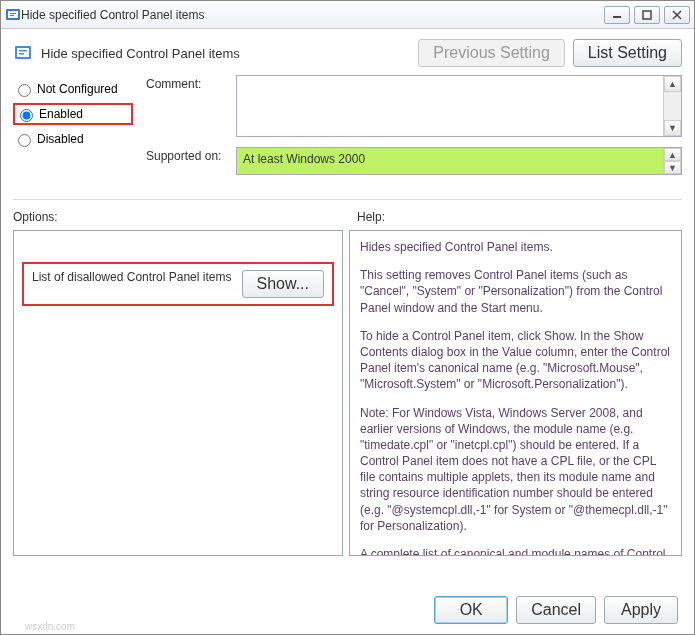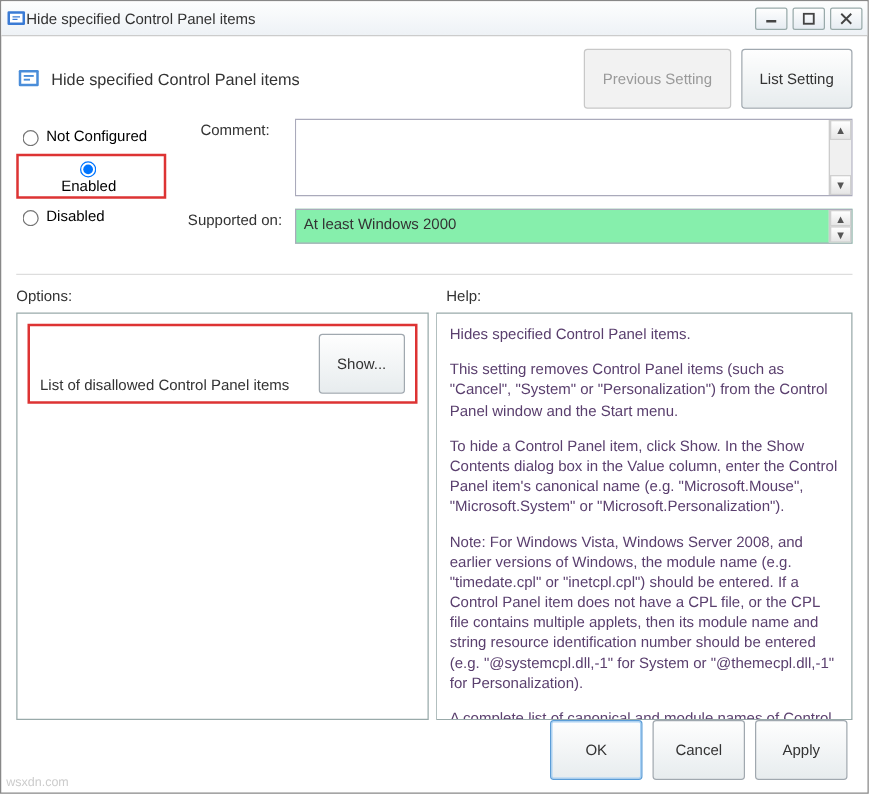--- a/index.html
+++ b/index.html
@@ -3,53 +3,53 @@
 <meta charset="utf-8">
 <style>
   * { box-sizing: border-box; font-family: "Segoe UI", Tahoma, sans-serif; font-size: 12px; }
   body { margin: 0; background: #fff; width: 695px; height: 635px; border: 1px solid #888; position: relative; }
   .titlebar { height: 28px; background: linear-gradient(#fdfefe, #eef2f6); border-bottom: 1px solid #ccc; display: flex; align-items: center; padding: 0 4px; }
   .titlebar .title { flex: 1; color: #333; }
   .winbtn { width: 26px; height: 18px; border: 1px solid #9aa; background: linear-gradient(#fefefe,#e6ecf2); margin-left: 4px; border-radius: 2px; display: flex; align-items: center; justify-content: center; color: #444; font-size: 11px; }
   .header-row { display: flex; align-items: center; padding: 10px 12px 4px 12px; }
   .header-row .bigicon { width: 20px; height: 20px; margin-right: 8px; }
   .header-title { flex: 1; color: #333; font-size: 13px; }
-  .btn { background: linear-gradient(#fefefe,#e7ecee); border: 1px solid #a0a8af; border-radius: 3px; padding: 16px 14px; font-size: 12px; color: #333; cursor: default; }
+  .btn { background: linear-gradient(#fefefe,#e7ecee); border: 1px solid #a0a8af; border-radius: 3px; padding: 4px 14px; font-size: 16px; color: #333; cursor: default; }
   .btn.default { border-color:#5b9dd7; box-shadow: 0 0 0 1px #a6d0f5 inset; }
   .btn.disabled { color:#9a9a9a; border-color:#c8c8c8; background:#f2f2f2; }
   .upper { display: flex; padding: 4px 12px 6px 12px; gap: 13px; }
   .left { width: 120px; }
   .radio-opt { display: flex; align-items: center; margin: 6px 0; }
   .radio-opt input { margin-right: 6px; }
-  .highlight { border: 2px solid #d33; padding: 1px 4px 1px 0; flex-direction: column; }
+  .highlight { border: 2px solid #d33; padding: 1px 4px 1px 0; }
   .right { flex: 1; }
   .field-row { display: flex; margin-bottom: 10px; }
-  .field-label { width: 90px; text-align: center; padding-right: 6px; padding-top: 2px; color: #333; }
+  .field-label { width: 90px; text-align: left; padding-right: 6px; padding-top: 2px; color: #333; }
   .textarea-wrap { flex: 1; position: relative; border: 1px solid #aab; background:#fff; height: 62px; display:flex; }
   .textarea-wrap textarea { flex:1; border:none; resize:none; padding:3px 4px; font-family:inherit; font-size:12px; }
   .vscroll { width:18px; border-left:1px solid #ccc; display:flex; flex-direction:column; background:#f0f0f0;}
   .vscroll .arr { height:16px; display:flex; align-items:center; justify-content:center; color:#555; font-size:9px; border:1px solid #d0d0d0; background:linear-gradient(#fff,#e6e6e6); }
   .vscroll .track { flex:1; }
-  .supported-box { flex:1; position:relative; border:1px solid #aab; height:28px; display:flex; background:#86efac; }
+  .supported-box { flex:1; position:relative; border:1px solid #aab; height:28px; display:flex; background:#bef264; }
   .supported-box .val { flex:1; padding:4px 6px; color:#333; }
   .divider { height:1px; background:#ddd; margin: 8px 12px 4px 12px; }
   .mid { display:flex; padding: 6px 12px 2px 12px; }
   .mid .lbl-left { flex:0 0 338px; color:#333; }
   .mid .lbl-right { flex:1; color:#333; padding-left: 6px; }
   .panels { display:flex; padding:4px 12px 10px 12px; gap:6px; height: 340px; }
   .panel { border:1px solid #9aa; background:#fff; flex:1; overflow:auto; }
   .options-panel { flex:0 0 330px; padding:8px; position:relative; }
-  .option-row { display:flex; align-items:flex-end; border:2px solid #d33; padding:6px 8px; }
+  .option-row { display:flex; align-items:flex-start; border:2px solid #d33; padding:6px 8px;margin-top:23px; }
   .option-row .opt-label { flex:1; color:#333; }
   .help-panel { flex:1; padding:8px 10px; }
   .help-panel p { margin: 0 0 12px 0; color: #5a3f6e; line-height: 1.35; }
   .bottom-btns { position:absolute; right:16px; bottom:10px; display:flex; gap:8px; }
   .bottom-btns .btn { min-width:74px; text-align:center; }
   svg.ico { width:16px; height:16px; }
-  .watermark { position:absolute; bottom:2px; left:4px; font-size:10px; color:#ccc; pointer-events:none;}
+  .watermark { position:absolute; bottom:2px; left:24px; font-size:10px; color:#ccc; pointer-events:none;}
 </style>
 </head>
 <body>
 
 <div class="titlebar">
   <svg class="ico" viewBox="0 0 16 16">
       <rect x="1" y="2" width="14" height="11" rx="1" fill="#3a7bd5"></rect>
       <rect x="3" y="4" width="10" height="7" fill="#fff"></rect>
       <rect x="5" y="6" width="6" height="1" fill="#3a7bd5"></rect>
       <rect x="5" y="8" width="4" height="1" fill="#3a7bd5"></rect>

